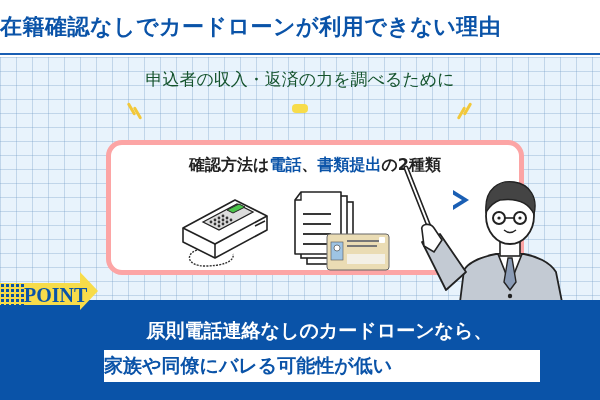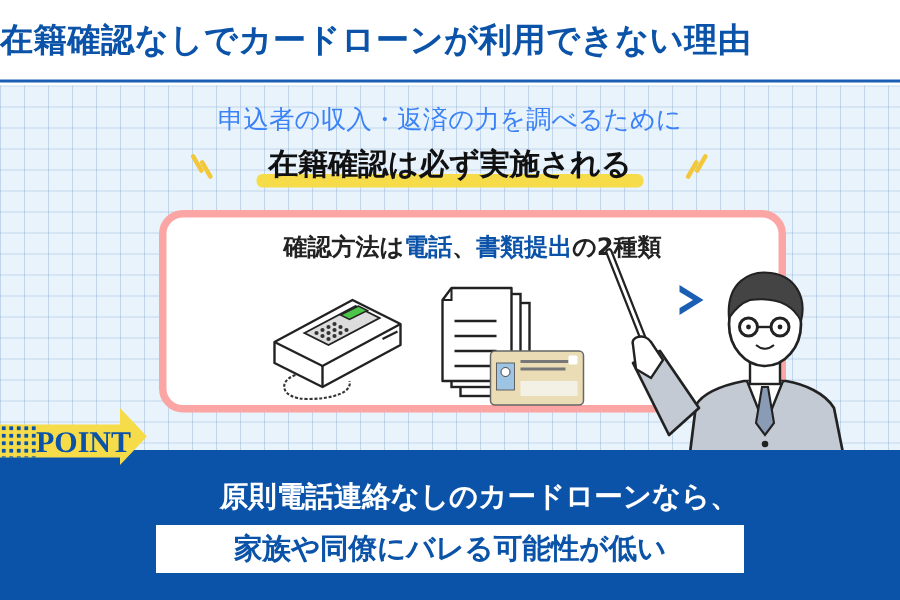--- a/index.html
+++ b/index.html
@@ -19,21 +19,21 @@
     position: absolute; left: 0; top: 57px; width: 600px; height: 253px;
     background-color: #e8f3fc;
     background-image:
       linear-gradient(to right, rgba(120,160,200,0.35) 1px, transparent 1px),
       linear-gradient(to bottom, rgba(120,160,200,0.35) 1px, transparent 1px);
     background-size: 16px 14px;
   }
 
   .lead {
     position: absolute; left: 0; top: 68px; width: 600px; text-align: center;
-    font-size: 17px; color: #3b82f6; font-weight: normal;
+    font-size: 17px; color: #14532d; font-weight: normal;
   }
   .emph-wrap {
     position: absolute; left: 0; top: 96px; width: 600px; text-align: center;
   }
   .emph {
     position: relative; display: inline-block; font-size: 20px; font-weight: bold; color: #111;
     padding: 0 8px;
   }
   .emph .hl {
     position: absolute; left: 0; right: 0; bottom: -2px; height: 9px;
@@ -94,22 +94,22 @@
   .point-label {
     position: absolute; left: 24px; top: 284px; font-size: 20px; font-weight: bold; color: #0a53a8;
     font-family: Liberation Serif, serif;
   }
 
   .summary1 {
     position: absolute; left: 0; top: 318px; width: 600px; text-align: center;
     font-size: 19px; color: #fff; font-weight: bold; padding-left: 39px;
   }
   .summary2-box {
-    position: absolute; left: 104px; top: 350px; width: 392px; height: 32px;
-    background: #fff; display: flex; align-items: center; justify-content: center;
+    position: absolute; left: 104px; top: 350px; width: 436px; height: 32px;
+    background: #fff; display: flex; align-items: center; 
   }
   .summary2-box span { font-size: 19px; font-weight: bold; color: #0a53a8; }
 </style>
 </head>
 <body>
 
 <div class="header">
   <h1>在籍確認なしでカードローンが利用できない理由</h1>
 </div>
 
@@ -117,21 +117,20 @@
 
 <div class="lead">申込者の収入・返済の力を調べるために</div>
 
 <div class="spark left">
     <span></span>
     <span></span>
   </div>
 <div class="emph-wrap">
   <span class="emph">
     <span class="hl"></span>
-    <span class="txt">在籍確認は必ず実施される</span>
   </span>
 </div>
 <div class="spark right">
     <span></span>
     <span></span>
   </div>
 
 <div class="bubble">
   <div class="bubble-title">
     <span>確認方法は</span><span class="blue">電話</span><span>、</span><span class="blue">書類提出</span><span>の2種類</span>

